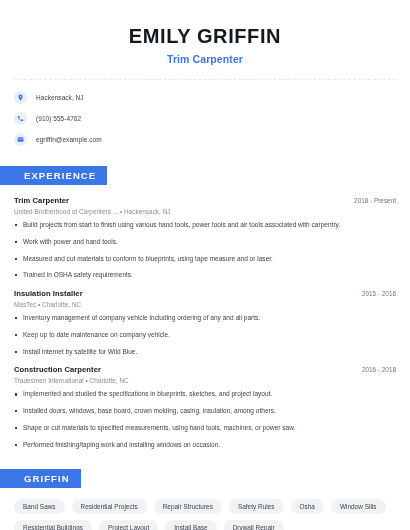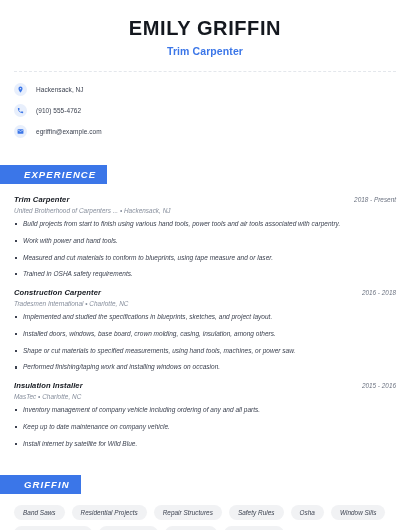--- a/index.html
+++ b/index.html
@@ -11,21 +11,21 @@
     width: 410px;
     height: 530px;
     background: #ffffff;
     font-family: "Liberation Sans", sans-serif;
     color: #1f2329;
     overflow: hidden;
   }
   .page {
     width: 410px;
     height: 530px;
-    padding: 0 14px;
+    padding: 8px 14px;
     position: relative;
   }
 
   
   .header {
     padding-top: 16px;
     text-align: center;
   }
   .full-name {
     font-size: 20px;
@@ -71,21 +71,21 @@
     flex: 0 0 auto;
   }
   .contact-icon svg { display: block; }
   .contact-text {
     font-size: 6.5px;
     color: #3c4250;
     letter-spacing: 0.05px;
   }
 
   
-  .section { margin-top: 26px; font-style: italic; }
+  .section { margin-top: 19px; }
   .section-badge {
     display: inline-block;
     background: #3b76e8;
     color: #ffffff;
     font-size: 9.5px;
     font-weight: bold;
     letter-spacing: 1.1px;
     padding: 4px 11px 4px 10px;
     margin-left: -14px;
     padding-left: 24px;
@@ -215,45 +215,45 @@
         <ul class="bullets">
           <li>Build projects from start to finish using various hand tools, power tools and air tools associated with carpentry.</li>
           <li>Work with power and hand tools.</li>
           <li>Measured and cut materials to conform to blueprints, using tape measure and or laser.</li>
           <li>Trained in OSHA safety requirements.</li>
         </ul>
       </div>
 
       <div class="job">
         <div class="job-head">
+          <span class="job-role">Insulation Installer</span>
+          <span class="job-dates">2015 - 2016</span>
+        </div>
+        <div class="job-meta">MasTec • Charlotte, NC</div>
+        <ul class="bullets">
+          <li>Inventory management of company vehicle including ordering of any and all parts.</li>
+          <li>Keep up to date maintenance on company vehicle.</li>
+          <li>Install internet by satellite for Wild Blue.</li>
+        </ul>
+      </div>
+
+      <div class="job">
+        <div class="job-head">
           <span class="job-role">Construction Carpenter</span>
           <span class="job-dates">2016 - 2018</span>
         </div>
         <div class="job-meta">Tradesmen International • Charlotte, NC</div>
         <ul class="bullets">
           <li>Implemented and studied the specifications in blueprints, sketches, and project layout.</li>
           <li>Installed doors, windows, base board, crown molding, casing, insulation, among others.</li>
           <li>Shape or cut materials to specified measurements, using hand tools, machines, or power saw.</li>
           <li>Performed finishing/taping work and installing windows on occasion.</li>
         </ul>
       </div>
 
-      <div class="job">
-        <div class="job-head">
-          <span class="job-role">Insulation Installer</span>
-          <span class="job-dates">2015 - 2016</span>
-        </div>
-        <div class="job-meta">MasTec • Charlotte, NC</div>
-        <ul class="bullets">
-          <li>Inventory management of company vehicle including ordering of any and all parts.</li>
-          <li>Keep up to date maintenance on company vehicle.</li>
-          <li>Install internet by satellite for Wild Blue.</li>
-        </ul>
-      </div>
-
     </div>
   </div>
 
   <div class="section">
     <div class="section-badge">GRIFFIN</div>
 
     <div class="skills-wrap">
       <span class="skill-chip">Band Saws</span>
       <span class="skill-chip">Residential Projects</span>
       <span class="skill-chip">Repair Structures</span>

